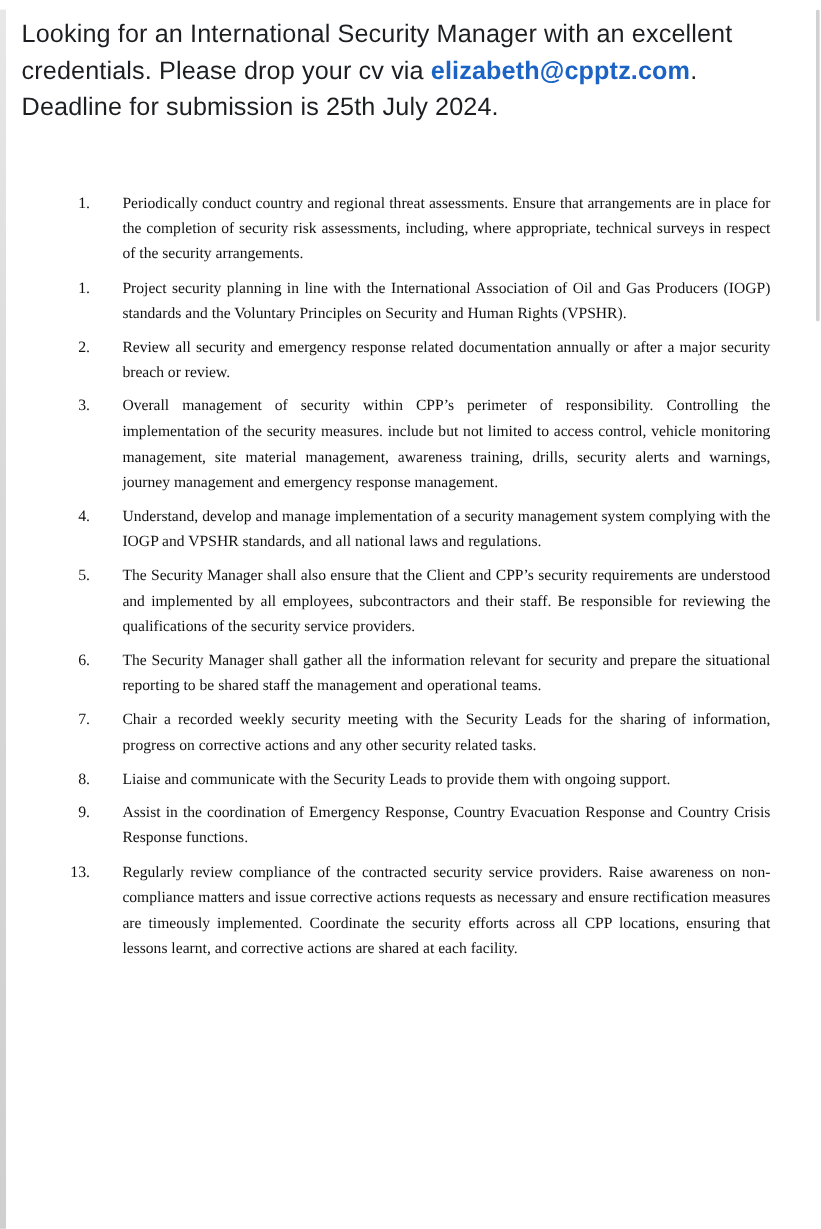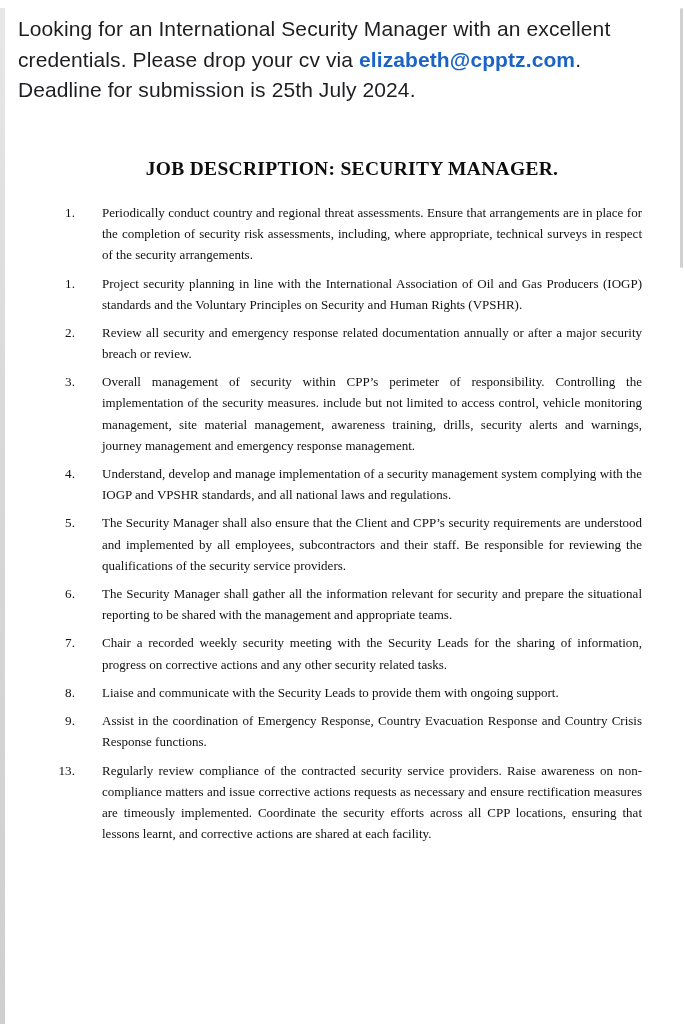--- a/index.html
+++ b/index.html
@@ -126,21 +126,20 @@
 <div class="page">
 
   <div class="left-edge-bar"></div>
   <div class="scroll-hint"></div>
 
   <div class="post-text">
     <span>Looking for an International Security Manager with an excellent credentials. Please drop your cv via </span><a class="email-link" href="#">elizabeth@cpptz.com</a><span>. Deadline for submission is 25th July 2024.</span>
   </div>
 
   <div class="doc-image">
-    <h1 class="doc-title">JOB DESCRIPTION: SECURITY MANAGER.</h1>
 
     <ol class="doc-list">
       <li>
         <span class="li-num">1.</span>
         <span class="li-body">Periodically conduct country and regional threat assessments. Ensure that arrangements are in place for the completion of security risk assessments, including, where appropriate, technical surveys in respect of the security arrangements.</span>
       </li>
       <li>
         <span class="li-num">1.</span>
         <span class="li-body">Project security planning in line with the International Association of Oil and Gas Producers (IOGP) standards and the Voluntary Principles on Security and Human Rights (VPSHR).</span>
       </li>
@@ -155,21 +154,21 @@
       <li>
         <span class="li-num">4.</span>
         <span class="li-body">Understand, develop and manage implementation of a security management system complying with the IOGP and VPSHR standards, and all national laws and regulations.</span>
       </li>
       <li>
         <span class="li-num">5.</span>
         <span class="li-body">The Security Manager shall also ensure that the Client and CPP’s security requirements are understood and implemented by all employees, subcontractors and their staff. Be responsible for reviewing the qualifications of the security service providers.</span>
       </li>
       <li>
         <span class="li-num">6.</span>
-        <span class="li-body">The Security Manager shall gather all the information relevant for security and prepare the situational reporting to be shared with the management and appropriate teams.</span>
+        <span class="li-body">The Security Manager shall gather all the information relevant for security and prepare the situational reporting to be shared staff the management and operational teams.</span>
       </li>
       <li>
         <span class="li-num">7.</span>
         <span class="li-body">Chair a recorded weekly security meeting with the Security Leads for the sharing of information, progress on corrective actions and any other security related tasks.</span>
       </li>
       <li>
         <span class="li-num">8.</span>
         <span class="li-body">Liaise and communicate with the Security Leads to provide them with ongoing support.</span>
       </li>
       <li>

